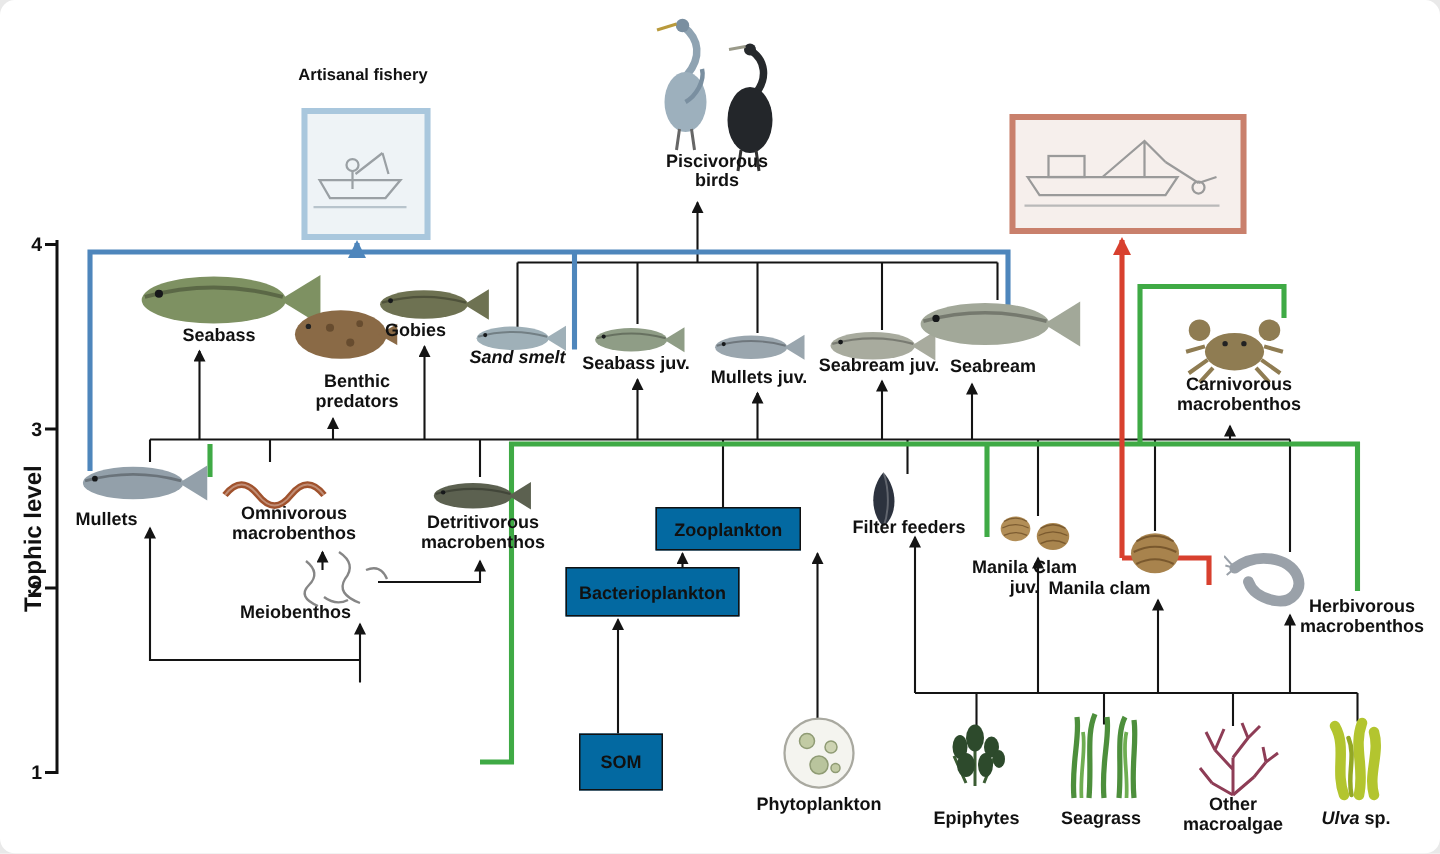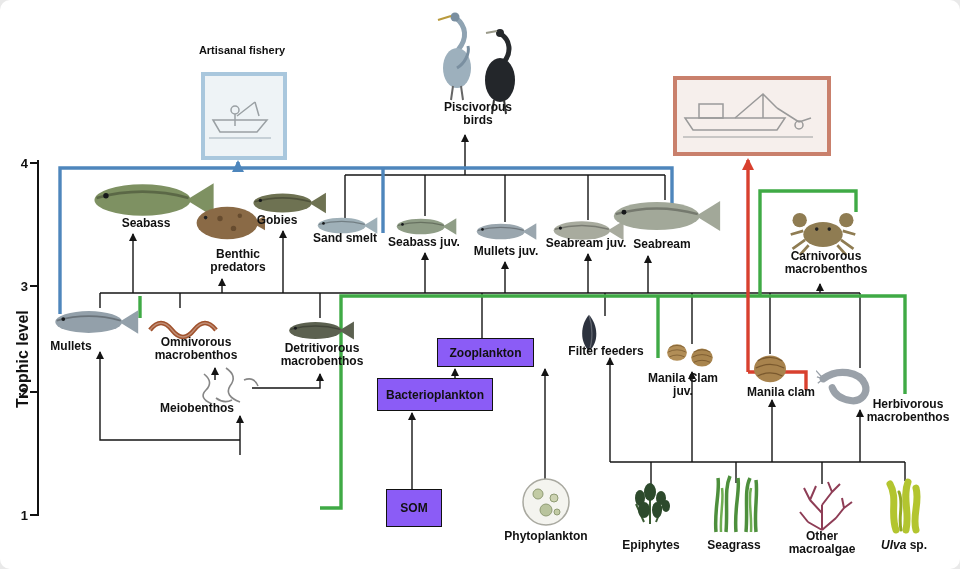--- a/index.html
+++ b/index.html
@@ -5,21 +5,21 @@
   html,body{margin:0;padding:0;background:#e9e9e9;}
   .stage{position:relative;width:960px;height:569px;background:#ffffff;border-radius:10px;
          font-family:"Liberation Sans",sans-serif;overflow:hidden;}
   .scene{position:absolute;left:0;top:0;width:960px;height:569px;}
   .lbl{position:absolute;transform:translateX(-50%);text-align:center;font-weight:bold;
        font-size:12px;line-height:1.12;color:#111;}
   .nw{white-space:nowrap;}
   .it{font-style:italic;}
   .title{position:absolute;transform:translateX(-50%);font-weight:bold;font-size:11px;
          color:#111;white-space:nowrap;}
-  .box{position:absolute;border:1.6px solid #111;background:#8b5cf6;display:flex;align-items:center;
+  .box{position:absolute;border:1.6px solid #111;background:#0369a1;display:flex;align-items:center;
        justify-content:center;font-weight:bold;font-size:12px;color:#111;text-align:center;}
   .tick{position:absolute;font-weight:bold;font-size:13px;color:#111;transform:translate(-100%,-50%);}
   .axis-label{position:absolute;left:14px;top:408px;transform:rotate(-90deg);transform-origin:0 0;
               font-weight:bold;font-size:16px;color:#111;white-space:nowrap;}
   .artbox{position:absolute;left:201px;top:72px;width:78px;height:80px;border:4px solid #a9c7dd;
           background:#eef3f6;}
   .mechbox{position:absolute;left:673px;top:76px;width:150px;height:72px;border:4px solid #c9806c;
            background:#f6efec;}
 </style>
 </head>
@@ -254,32 +254,32 @@
   <div class="axis-label">Trophic level</div>
   <div class="tick" style="left:28px;top:163px;">4</div>
   <div class="tick" style="left:28px;top:286px;">3</div>
   <div class="tick" style="left:28px;top:392px;">2</div>
   <div class="tick" style="left:28px;top:515px;">1</div>
 
   <div class="lbl" style="left:478px;top:101px;width:82px;">Piscivorous birds</div>
   <div class="lbl nw" style="left:146px;top:217px;">Seabass</div>
   <div class="lbl" style="left:238px;top:248px;width:72px;">Benthic predators</div>
   <div class="lbl nw" style="left:277px;top:214px;">Gobies</div>
-  <div class="lbl nw" style="left:345px;top:232px;">Sand smelt</div>
+  <div class="lbl nw" style="left:345px;top:232px;font-style:italic;">Sand smelt</div>
   <div class="lbl nw" style="left:424px;top:236px;">Seabass juv.</div>
   <div class="lbl nw" style="left:506px;top:245px;">Mullets juv.</div>
   <div class="lbl nw" style="left:586px;top:237px;">Seabream juv.</div>
   <div class="lbl nw" style="left:662px;top:238px;">Seabream</div>
   <div class="lbl" style="left:826px;top:250px;width:110px;">Carnivorous macrobenthos</div>
   <div class="lbl nw" style="left:71px;top:340px;">Mullets</div>
   <div class="lbl" style="left:196px;top:336px;width:108px;">Omnivorous macrobenthos</div>
   <div class="lbl" style="left:322px;top:342px;width:112px;">Detritivorous macrobenthos</div>
   <div class="lbl" style="left:606px;top:345px;width:95px;">Filter feeders</div>
   <div class="lbl" style="left:683px;top:372px;width:80px;">Manila Clam juv.</div>
-  <div class="lbl nw" style="left:781px;top:386px;">Manila clam</div>
+  <div class="lbl nw" style="left:733px;top:386px;">Manila clam</div>
   <div class="lbl nw" style="left:197px;top:402px;">Meiobenthos</div>
   <div class="lbl" style="left:908px;top:398px;width:100px;">Herbivorous macrobenthos</div>
   <div class="lbl nw" style="left:546px;top:530px;">Phytoplankton</div>
   <div class="lbl nw" style="left:651px;top:539px;">Epiphytes</div>
   <div class="lbl nw" style="left:734px;top:539px;">Seagrass</div>
   <div class="lbl" style="left:822px;top:530px;width:92px;">Other macroalgae</div>
   <div class="lbl nw" style="left:904px;top:539px;"><span class="it">Ulva</span><span> sp.</span></div>
 
   <div class="box" style="left:437px;top:338px;width:95px;height:27px;">Zooplankton</div>
   <div class="box" style="left:377px;top:378px;width:114px;height:31px;">Bacterioplankton</div>

